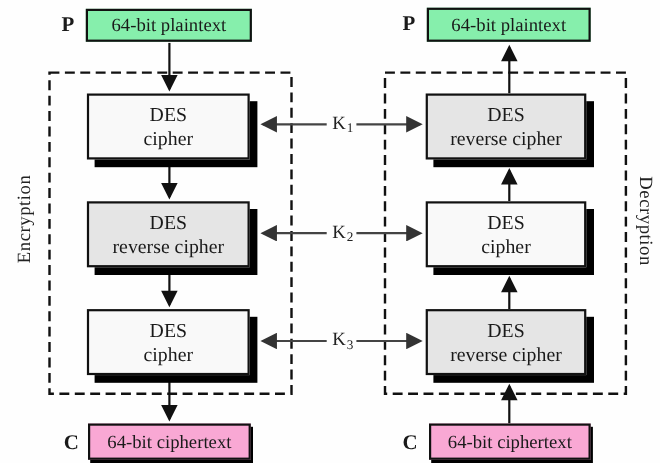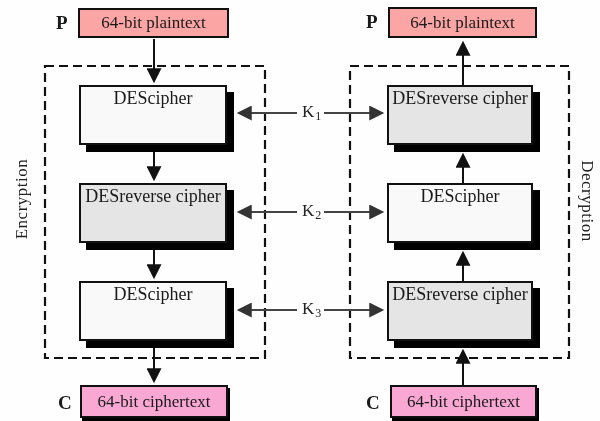--- a/index.html
+++ b/index.html
@@ -6,24 +6,24 @@
   #canvas{
     position:relative;width:600px;height:421px;background:#fefefe;
     font-family:"Liberation Serif","DejaVu Serif",serif;color:#1a1a1a;overflow:hidden;
   }
   .abs{position:absolute;}
   .io-label{font-size:19px;font-weight:bold;line-height:1;}
   .io-box{
     display:flex;align-items:center;justify-content:center;
     border:2px solid #111;font-size:17px;text-align:center;box-sizing:border-box;
   }
-  .io-white{background:#fca5a5;}
+  .io-white{background:#86efac;}
   .io-gray{background:#f9a8d4;box-shadow:2px 3px 0 #000;}
   .stage-box{
-    display:flex;flex-direction:row;align-items:flex-start;justify-content:center;
+    display:flex;flex-direction:column;align-items:center;justify-content:center;
     width:148px;height:60px;border:2px solid #111;box-sizing:border-box;
     box-shadow:7px 7px 0 #000;font-size:18px;line-height:1.25;text-align:center;
   }
   .fill-white{background:#f9f9f9;}
   .fill-gray{background:#e5e5e5;}
   .side-label{
     font-size:17px;letter-spacing:0.5px;white-space:nowrap;color:#222;
   }
   .rot-ccw{transform:rotate(-90deg);transform-origin:center;}
   .rot-cw{transform:rotate(90deg);transform-origin:center;}

